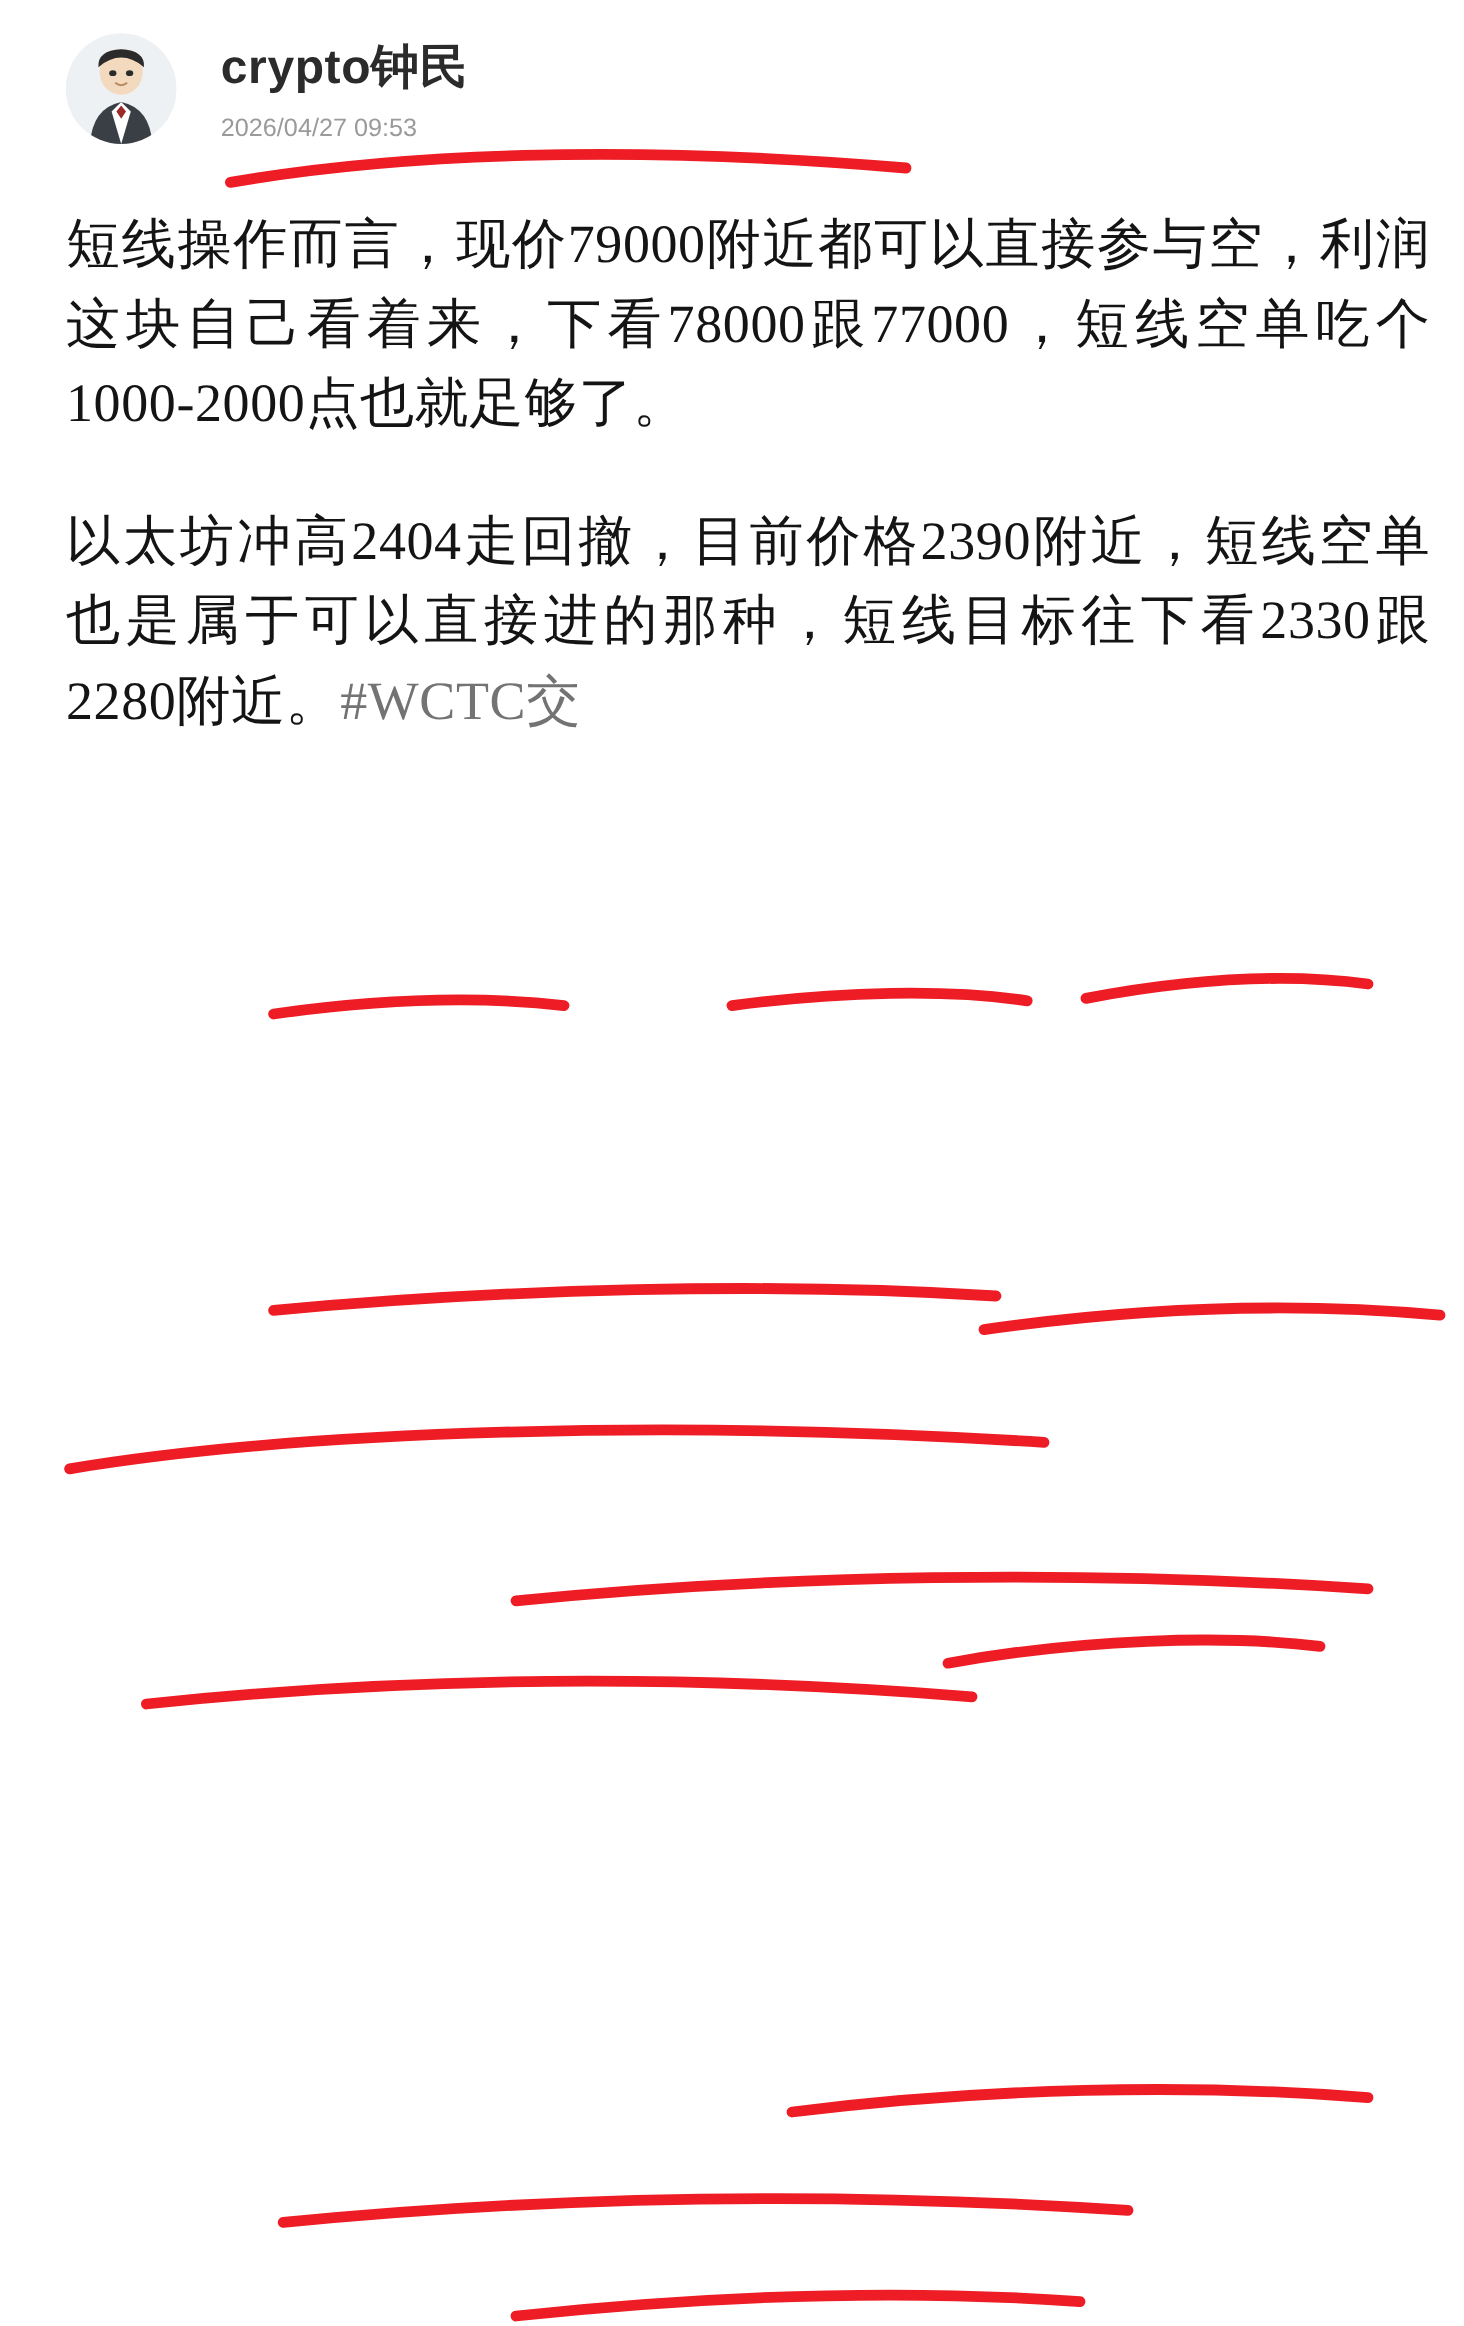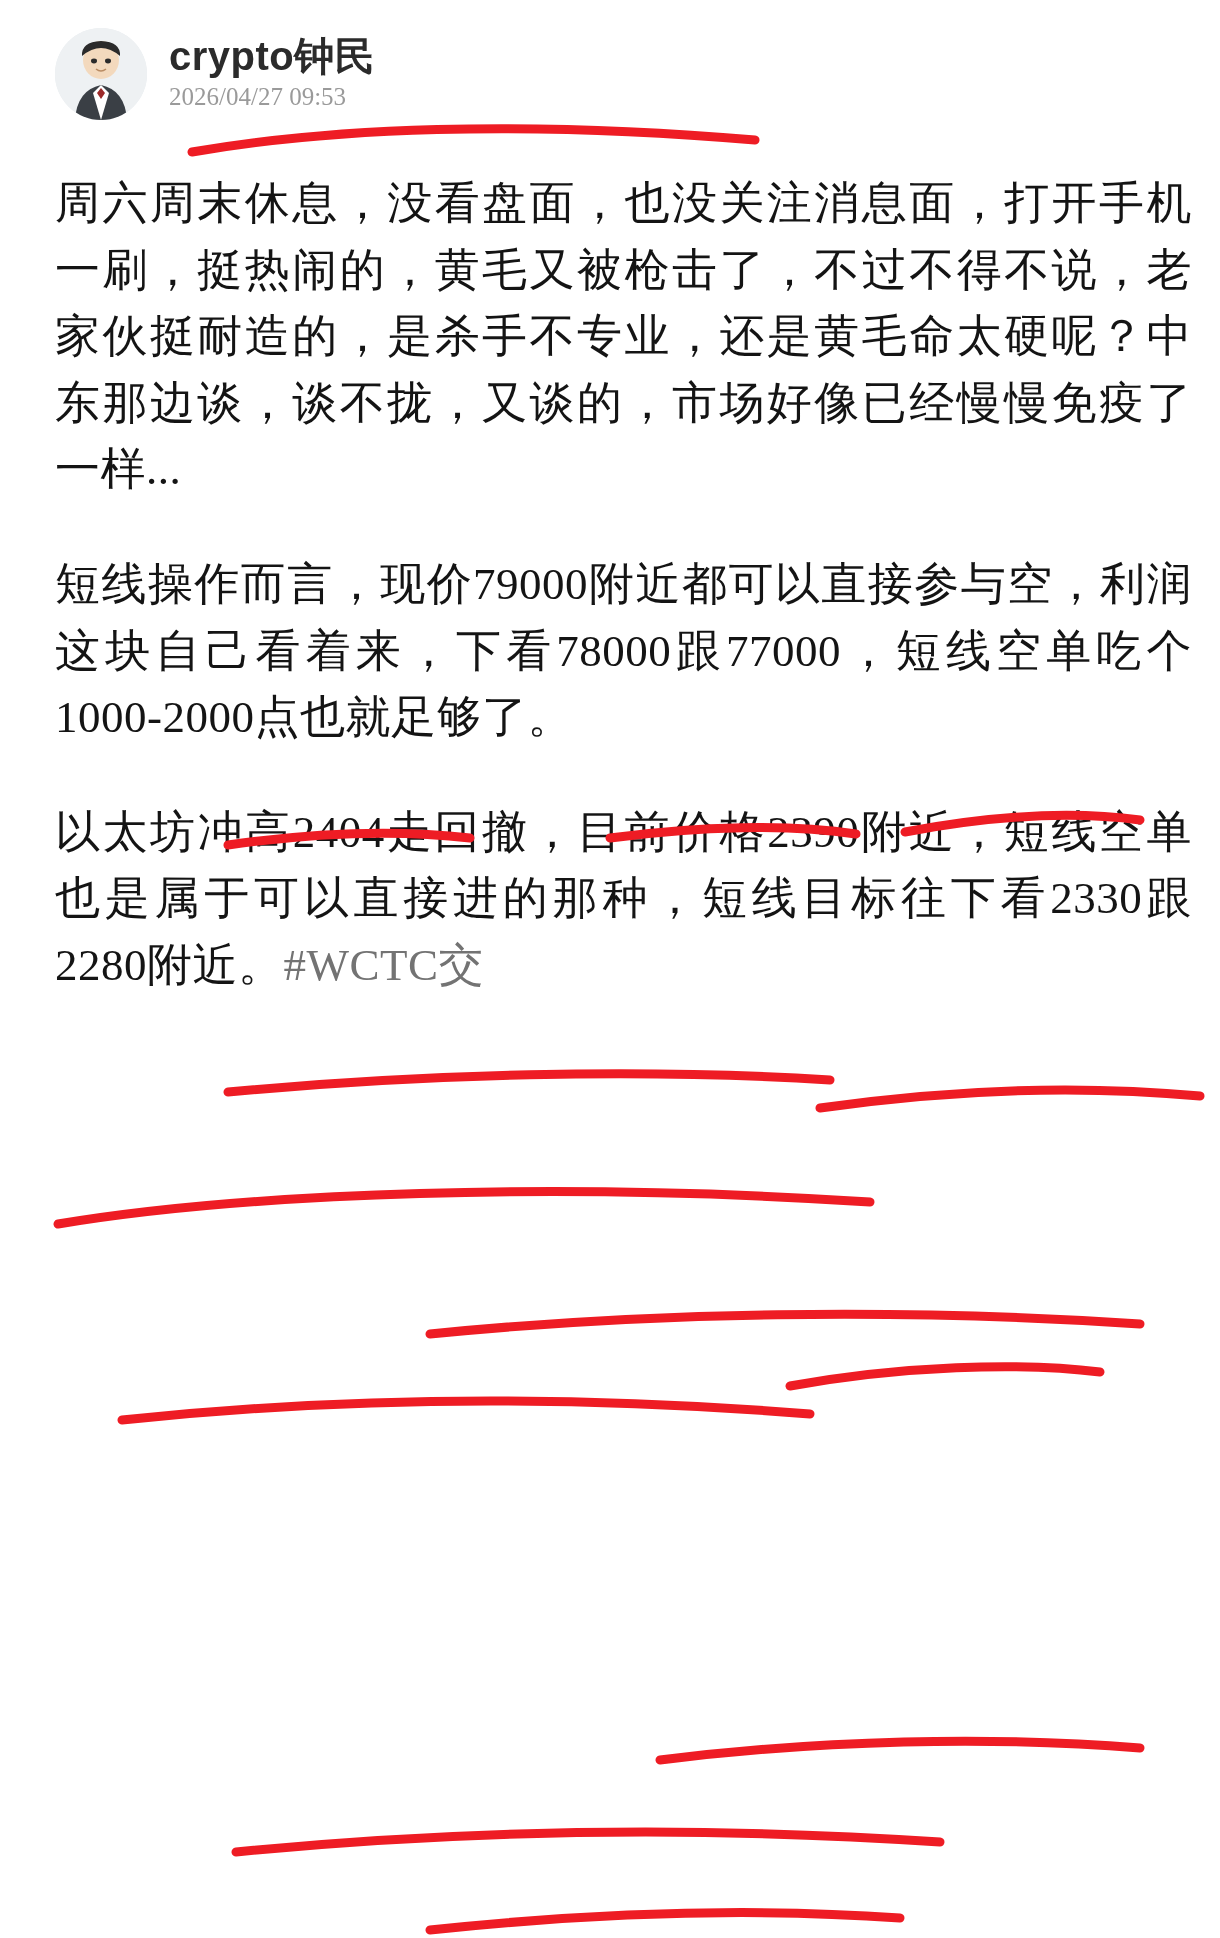--- a/index.html
+++ b/index.html
@@ -20,21 +20,21 @@
     width: 1220px;
     height: 1938px;
     background: #ffffff;
     box-sizing: border-box;
     padding: 22px 28px 0 55px;
   }
   
   .post-header {
     display: flex;
     align-items: flex-start;
-    gap: 22px;
+    gap: 37px;
     height: 122px;
   }
   .avatar {
     width: 92px;
     height: 92px;
     border-radius: 50%;
     background: #e8ecef;
     position: relative;
     overflow: hidden;
     flex: 0 0 auto;
@@ -48,25 +48,24 @@
     padding-top: 10px;
   }
   .author {
     font-size: 40px;
     font-weight: 600;
     color: #2b2b2b;
     letter-spacing: 0.5px;
     line-height: 1.2;
   }
   .timestamp {
-    font-size: 25px;
+    font-size: 21px;
     color: #9a9a9a;
-    margin-top: 2px;
+    margin-top: 14px;
     line-height: 1.2;
-    font-family: Liberation Serif, serif;
   }
   
   .post-body {
     margin-top: 26px;
     font-size: 45px;
     line-height: 1.48;
     color: #141414;
     letter-spacing: 0.5px;
     font-family: "Liberation Serif", "DejaVu Serif", serif;
   }
@@ -108,21 +107,20 @@
         <path d="M46 60 l-4 5 l4 6 l4 -6 z" fill="#9c2a2a"></path>
       </svg>
     </div>
     <div class="meta">
       <div class="author">crypto钟民</div>
       <div class="timestamp">2026/04/27 09:53</div>
     </div>
   </div>
 
   <div class="post-body">
-    <p class="para">周六周末休息，没看盘面，也没关注消息面，打开手机一刷，挺热闹的，黄毛又被枪击了，不过不得不说，老家伙挺耐造的，是杀手不专业，还是黄毛命太硬呢？中东那边谈，谈不拢，又谈的，市场好像已经慢慢免疫了一样...</p>
     <p class="para">短线操作而言，现价79000附近都可以直接参与空，利润这块自己看着来，下看78000跟77000，短线空单吃个1000-2000点也就足够了。</p>
     <p class="para"><span>以太坊冲高2404走回撤，目前价格2390附近，短线空单也是属于可以直接进的那种，短线目标往下看2330跟2280附近。</span><span class="hashtag">#WCTC交</span></p>
   </div>
 
 </div>
 
 <svg class="annotations" viewBox="0 0 1220 1938" xmlns="http://www.w3.org/2000/svg">
   <g fill="none" stroke="#ee1c24" stroke-width="9" stroke-linecap="round" stroke-linejoin="round">
 
     <path d="M192 152 C 330 128, 520 120, 755 140"></path>

